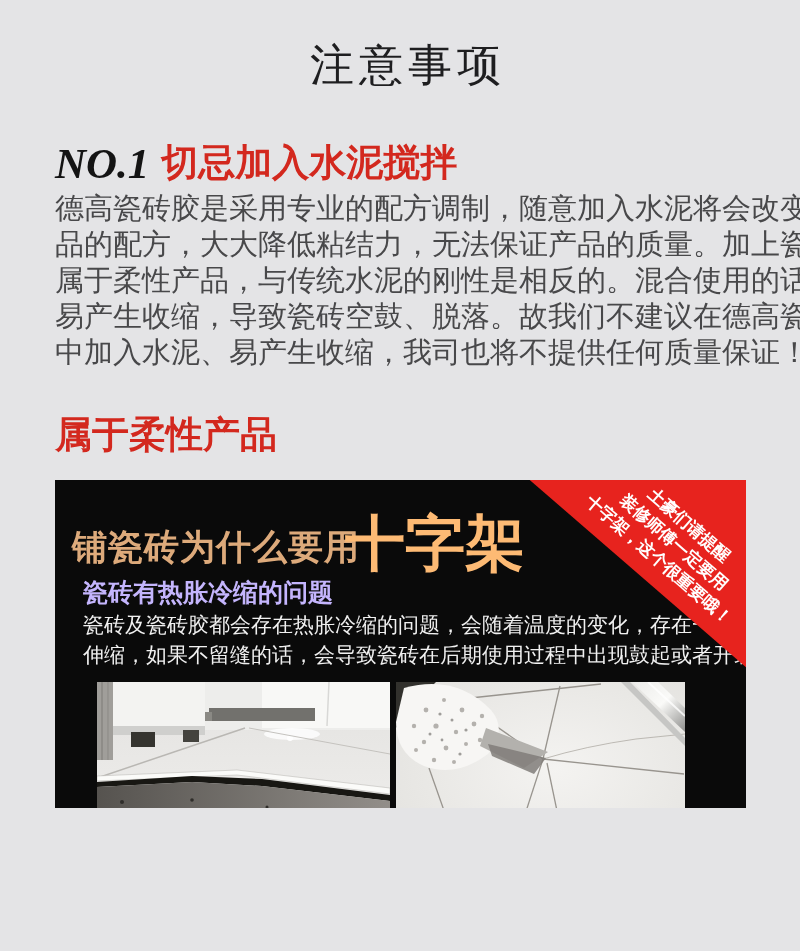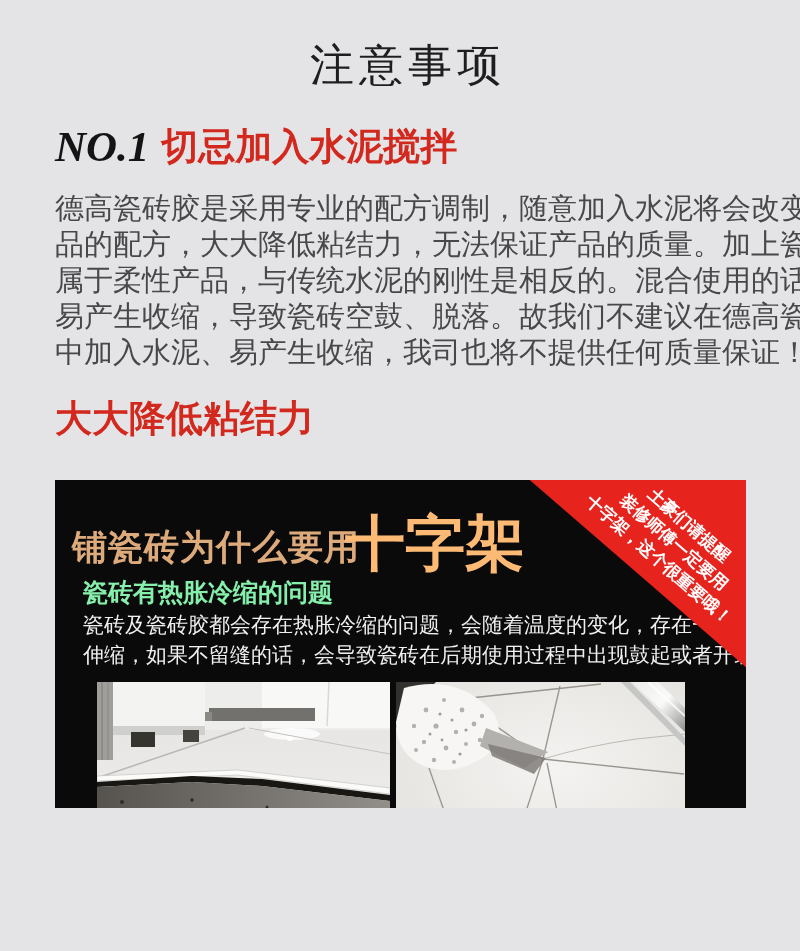--- a/index.html
+++ b/index.html
@@ -11,32 +11,32 @@
     font-family:"Liberation Sans","DejaVu Sans",sans-serif;
   }
   .main-title{
     position:absolute;top:36px;left:0;width:100%;
     text-align:center;
     font-size:44px;font-weight:400;letter-spacing:5px;
     color:#1e1e20;margin:0;padding-left:8px;
   }
   .sec{
     position:absolute;left:55px;
-    display:flex;align-items:flex-start;gap:12px;
+    display:flex;align-items:flex-end;gap:12px;
     white-space:nowrap;
   }
   .sec-1{top:122px;}
   .sec-2{top:394px;}
   .sec-no{
     font-family:"Liberation Serif","DejaVu Serif",serif;
     font-style:italic;font-weight:700;
     font-size:43px;color:#141414;
   }
   .sec-title{
-    font-size:37px;font-weight:700;color:#d3281e;
+    font-size:37px;font-weight:700;color:#d3281e;margin-top:16px;
   }
   .paragraph{
     position:absolute;left:55px;top:190px;width:700px;
     font-size:29px;line-height:36px;color:#48484a;
     font-weight:400;
   }
   .pline{white-space:nowrap;}
   .banner{
     position:absolute;left:55px;top:480px;
     width:691px;height:328px;
@@ -59,21 +59,21 @@
     font-size:35px;font-weight:700;letter-spacing:1px;
     color:#ddaa7b;white-space:nowrap;
   }
   .bt-big{
     position:absolute;left:290px;top:24px;
     font-size:60px;font-weight:700;
     color:#fdba74;white-space:nowrap;
   }
   .banner-subtitle{
     position:absolute;left:28px;top:96px;
-    font-size:25px;font-weight:700;color:#86efac;
+    font-size:25px;font-weight:700;color:#c4b5fd;
     white-space:nowrap;
   }
   .banner-body{
     position:absolute;left:28px;top:130px;
     font-size:21px;line-height:30px;color:#f0f0f0;
   }
   .bline{white-space:nowrap;}
   .photos{
     position:absolute;left:42px;top:202px;
     display:flex;gap:6px;
@@ -94,21 +94,21 @@
 
   <div class="paragraph">
     <div class="pline">德高瓷砖胶是采用专业的配方调制，随意加入水泥将会改变产</div>
     <div class="pline">品的配方，大大降低粘结力，无法保证产品的质量。加上瓷砖胶</div>
     <div class="pline">属于柔性产品，与传统水泥的刚性是相反的。混合使用的话容</div>
     <div class="pline">易产生收缩，导致瓷砖空鼓、脱落。故我们不建议在德高瓷砖胶</div>
     <div class="pline">中加入水泥、易产生收缩，我司也将不提供任何质量保证！</div>
   </div>
 
   <div class="sec sec-2">
-    <span class="sec-title">大大降低粘结力</span>
+    <span class="sec-title">属于柔性产品</span>
   </div>
 
   <div class="banner">
 
     <span class="bt-prefix">铺瓷砖为什么要用</span>
     <span class="bt-big">十字架</span>
 
     <div class="banner-subtitle">瓷砖有热胀冷缩的问题</div>
 
     <div class="banner-body">

